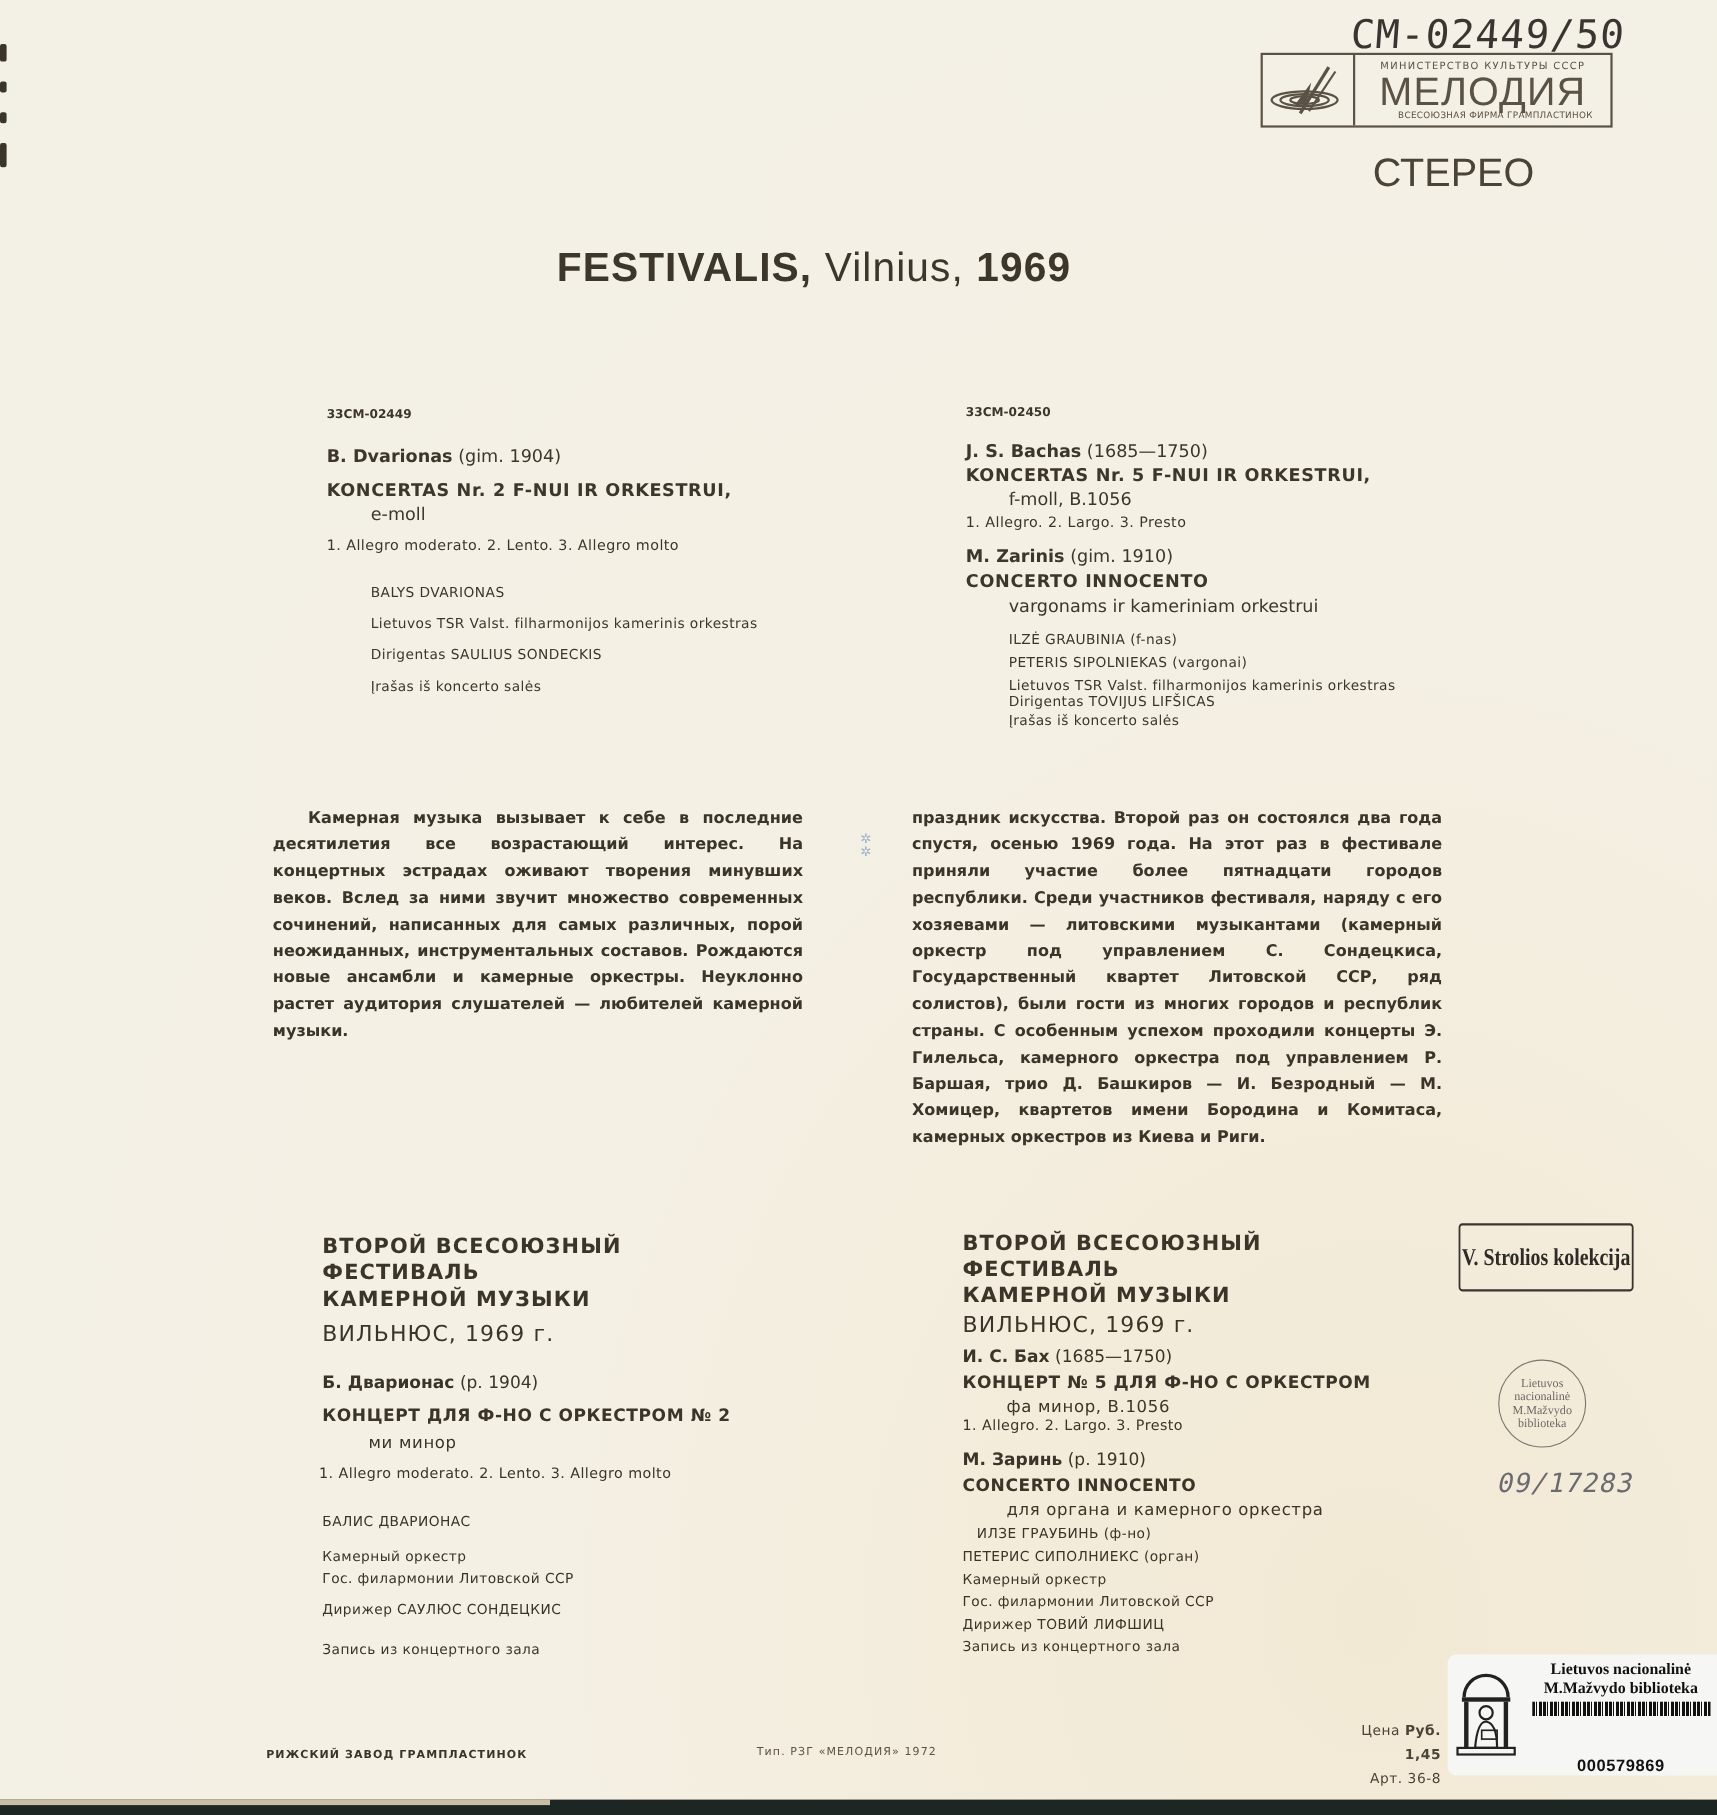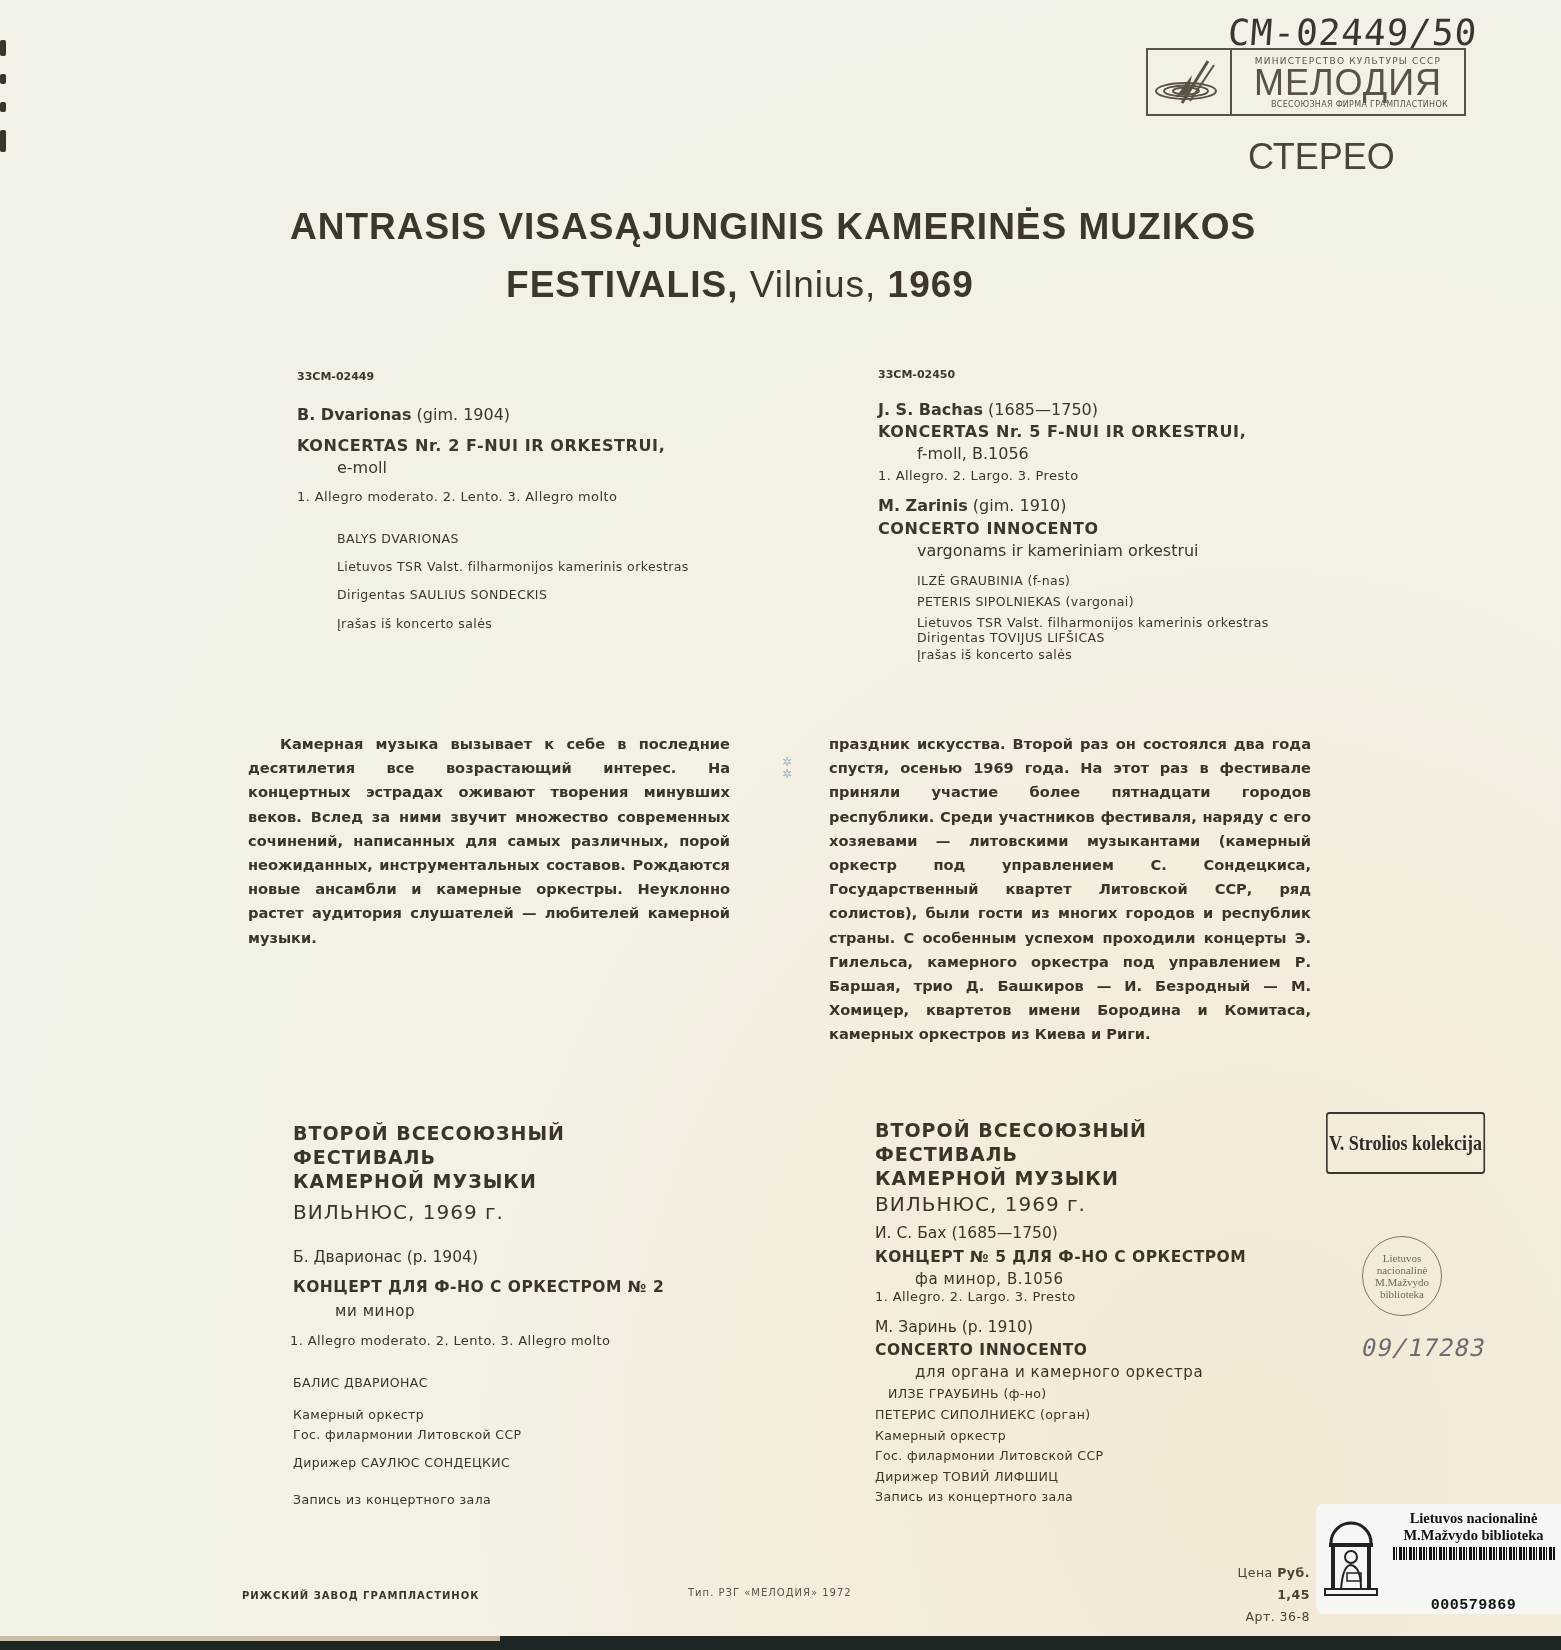--- a/index.html
+++ b/index.html
@@ -41,41 +41,41 @@
   .mov { font-size:13px; letter-spacing:0.4px; }
   .perf { font-size:12.5px; letter-spacing:0.4px;margin-left:40px; }
 
   .body-text { font-family:"DejaVu Sans", sans-serif; font-weight:bold; font-size:14.6px; line-height:24.2px; color:#3b3428; text-align:justify; width:482px; }
   .body-text p { margin:0; text-indent:32px; }
   .body-text p.noindent { text-indent:0; }
 
   .ru-head { font-family:"DejaVu Sans", sans-serif; font-weight:bold; font-size:19px; line-height:24px; color:#3b3428; letter-spacing:1px; }
   .ru-city { font-size:20px; color:#3b3428; letter-spacing:1px; }
   .ru-comp { font-size:15.5px; }
-  .ru-comp b { font-weight:normal; }
+  .ru-comp b { font-weight:bold; }
   .ru-work { font-size:15.5px; font-weight:bold; letter-spacing:0.5px; }
   .ru-sub { font-size:15px; letter-spacing:0.6px; }
   .ru-mov { font-size:13px; letter-spacing:0.4px; }
   .ru-perf { font-size:12.5px; letter-spacing:0.4px; }
 
   .collection-stamp { left:1326px; top:1112px; width:190px; height:58px; border:2px solid #3a3530; border-radius:4px; display:flex; align-items:center; justify-content:center; font-family:"Liberation Serif", serif; font-weight:bold; font-size:22px; color:#2e2a26; transform:scaleX(0.82); transform-origin:left center; }
   .lib-circle { left:1362px; top:1236px; width:78px; height:78px; border:1.5px solid #7a756e; border-radius:50%; display:flex; flex-direction:column; align-items:center; justify-content:center; font-family:"Liberation Serif", serif; font-size:11px; line-height:12px; color:#6d6a66; text-align:center; }
   .inv-number { left:1362px; top:1334px; font-family:"DejaVu Sans Mono", monospace; font-size:24px; color:#6a6a70; transform:skew(-12deg); letter-spacing:1px; }
 
   .factory { left:242px; top:1590px; font-size:10px; font-weight:bold; letter-spacing:1px; color:#3b3428; }
   .printer { left:688px; top:1587px; font-size:10px; letter-spacing:1px; color:#5a5244; }
   .price { left:1200px; top:1562px; font-size:12.5px; color:#4b4338; text-align:right; width:110px; line-height:22px; letter-spacing:0.5px; }
   .price b { font-weight:bold; }
 
   .barcode-label { left:1316px; top:1504px; width:245px; height:110px; background:#f6f6f4; border-radius:8px 0 0 8px; display:flex; }
   .barcode-emblem { width:70px; display:flex; align-items:center; justify-content:center; }
   .barcode-right { flex:1; display:flex; flex-direction:column; align-items:center; padding-top:6px; }
   .bl-title { font-family:"Liberation Serif", serif; font-weight:bold; font-size:14.5px; line-height:17px; color:#111; text-align:center; }
   .bars { width:162px; height:30px; margin:3px 0 1px; background: repeating-linear-gradient(90deg,#111 0 2px,#f6f6f4 2px 3px,#111 3px 4px,#f6f6f4 4px 6px,#111 6px 9px,#f6f6f4 9px 10px); }
-  .bl-num { font-family:Liberation Mono, monospace; font-weight:bold; font-size:15px; color:#111; letter-spacing:0.5px;margin-top:36px; }
+  .bl-num { font-family:Liberation Sans, sans-serif; font-weight:bold; font-size:15px; color:#111; letter-spacing:0.5px;margin-top:36px; }
 
   .stain { left:782px; top:756px; width:16px; height:40px; color:#9fb3c9; font-size:12px; line-height:12px; }
 </style>
 </head>
 <body>
 
 <div class="sheet"></div>
 <div class="bottom-edge">
     <div class="paper"></div>
   </div>
@@ -101,21 +101,20 @@
   </div>
   <div class="logo-text">
     <div class="logo-top">МИНИСТЕРСТВО КУЛЬТУРЫ СССР</div>
     <div class="logo-main">МЕЛОДИЯ</div>
     <div class="logo-bottom">ВСЕСОЮЗНАЯ ФИРМА ГРАМПЛАСТИНОК</div>
   </div>
 </div>
 <div class="abs stereo">СТЕРЕО</div>
 
 <div class="abs main-title">
-  <span>ANTRASIS VISASĄJUNGINIS KAMERINĖS MUZIKOS</span>
   <span class="l2">
     <span>FESTIVALIS,</span>
     <span class="light">Vilnius,</span>
     <span>1969</span>
   </span>
 </div>
 
 <div class="abs lt catno" style="left:297px;top:370px">33СМ-02449</div>
 <div class="abs lt composer" style="left:297px;top:405px">
   <b>B. Dvarionas</b>

